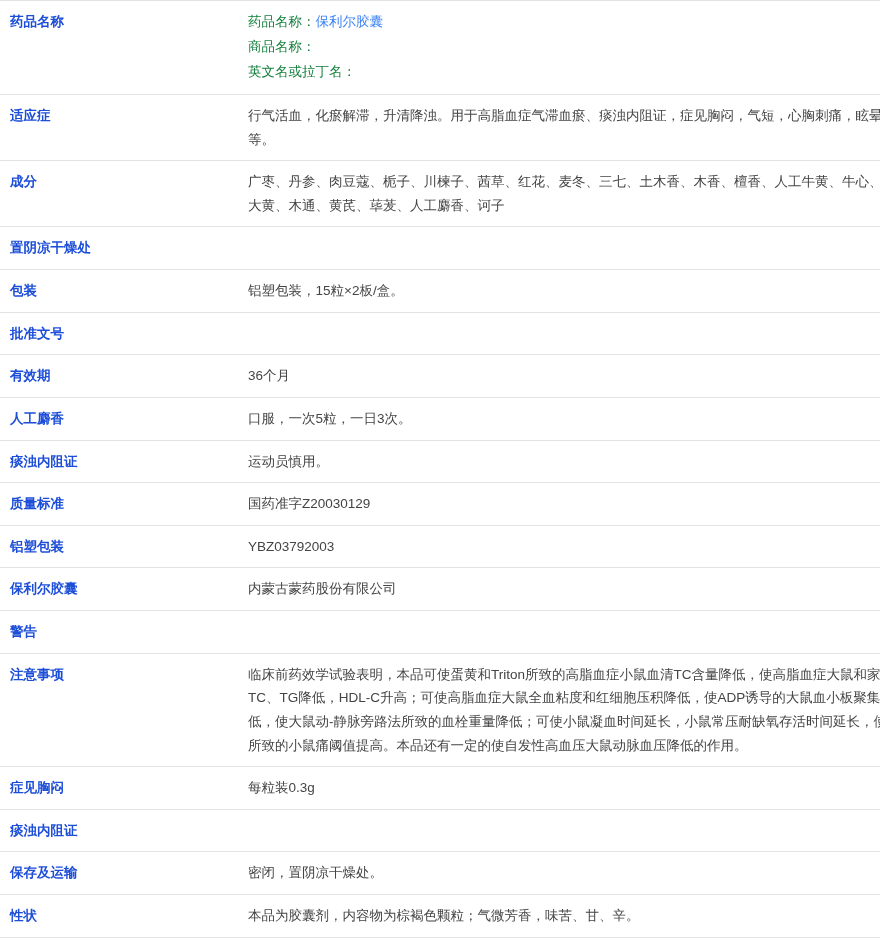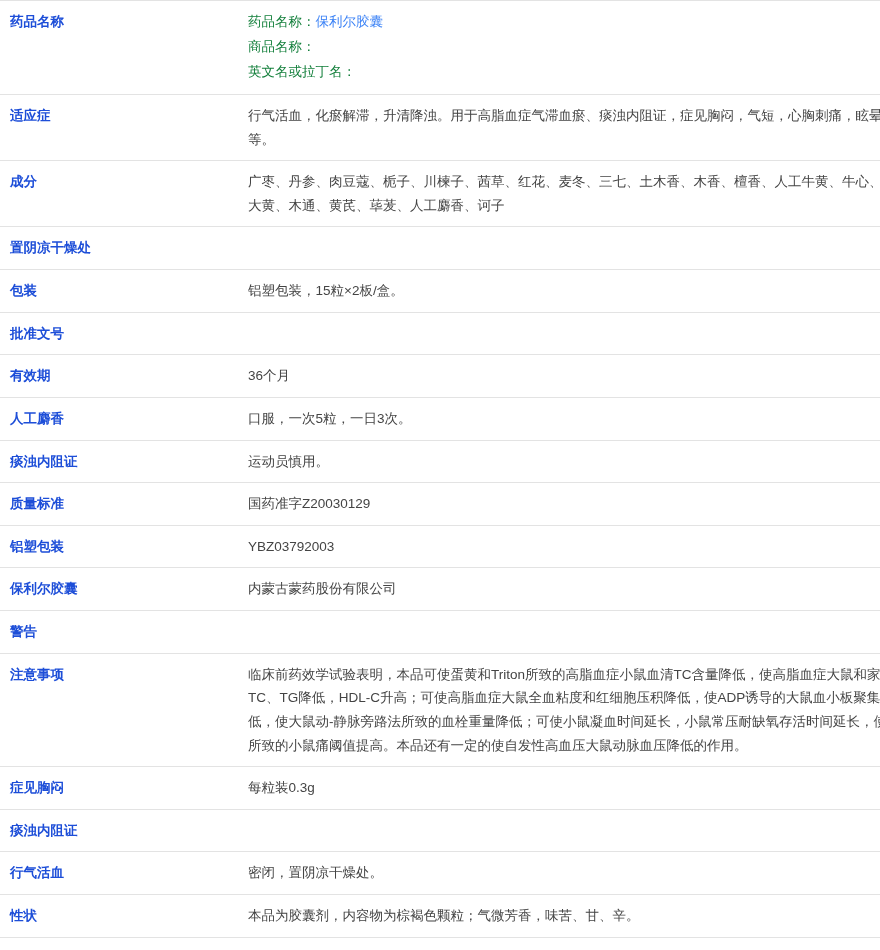--- a/index.html
+++ b/index.html
@@ -156,21 +156,21 @@
     </tr>
 
     <tr>
       <td class="label-cell">痰浊内阻证</td>
       <td class="value-cell">
           <span class="empty-val"></span>
         </td>
     </tr>
 
     <tr>
-      <td class="label-cell">行气活血</td>
+      <td class="label-cell">保存及运输</td>
       <td class="value-cell">密闭，置阴凉干燥处。</td>
     </tr>
 
     <tr>
       <td class="label-cell">性状</td>
       <td class="value-cell">本品为胶囊剂，内容物为棕褐色颗粒；气微芳香，味苦、甘、辛。</td>
     </tr>
 
     <tr>
       <td class="label-cell">药代动力学</td>

